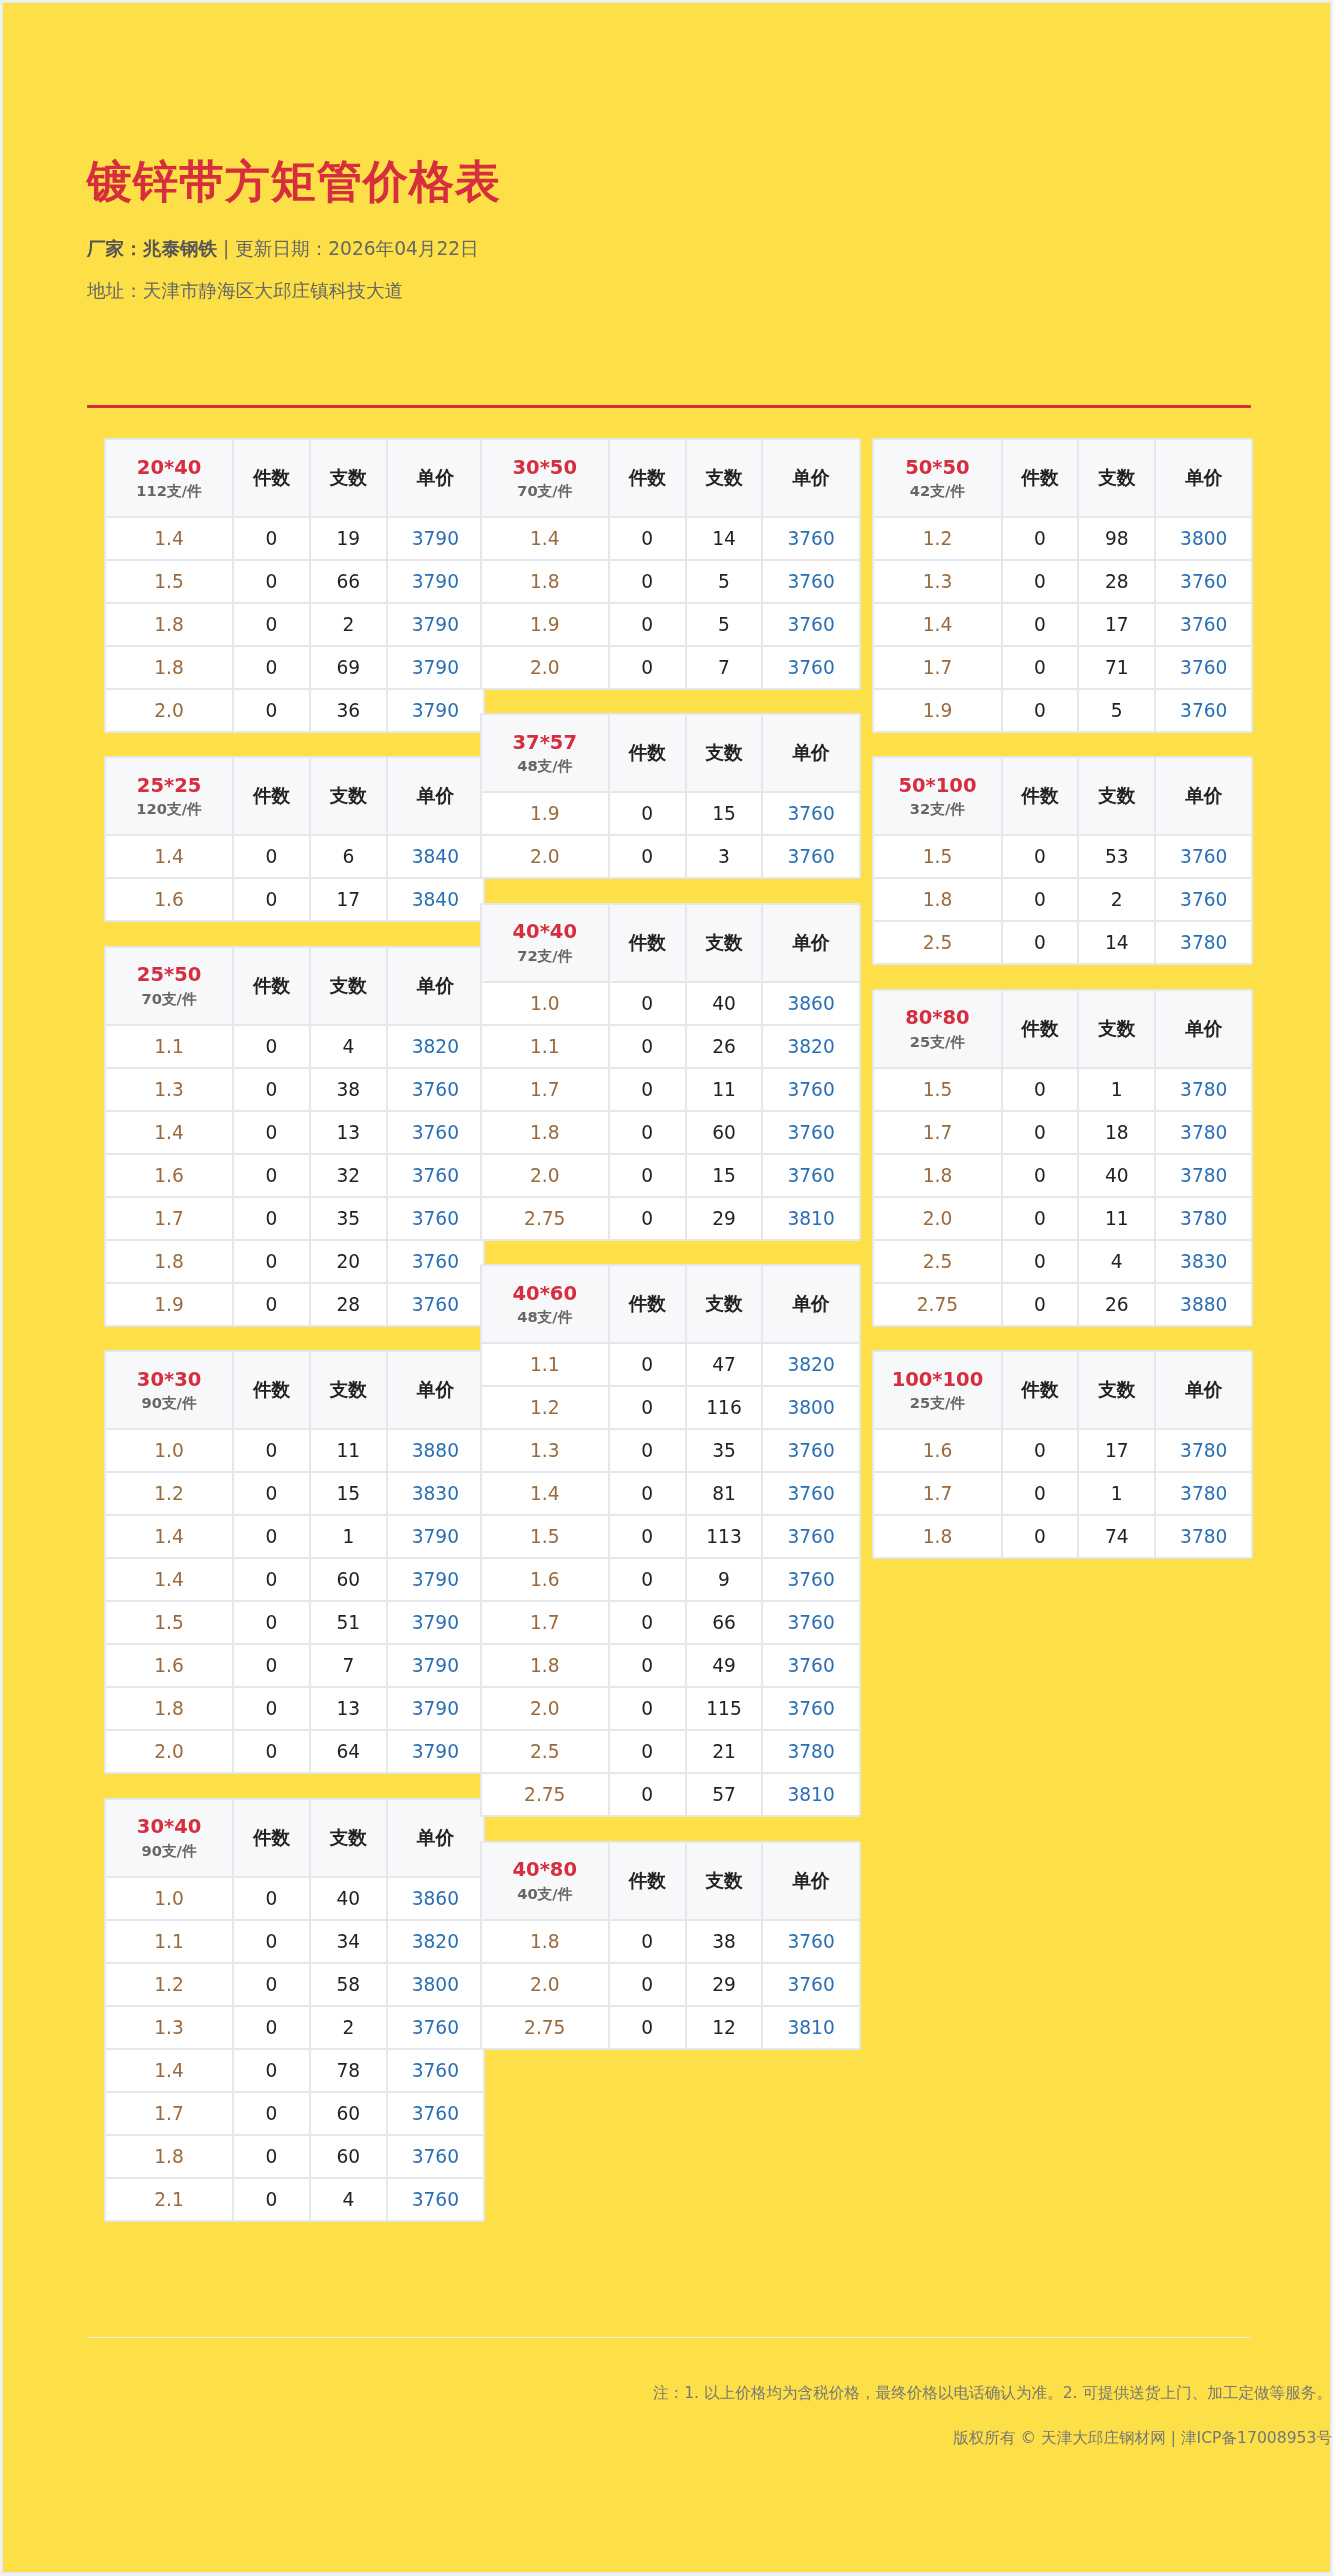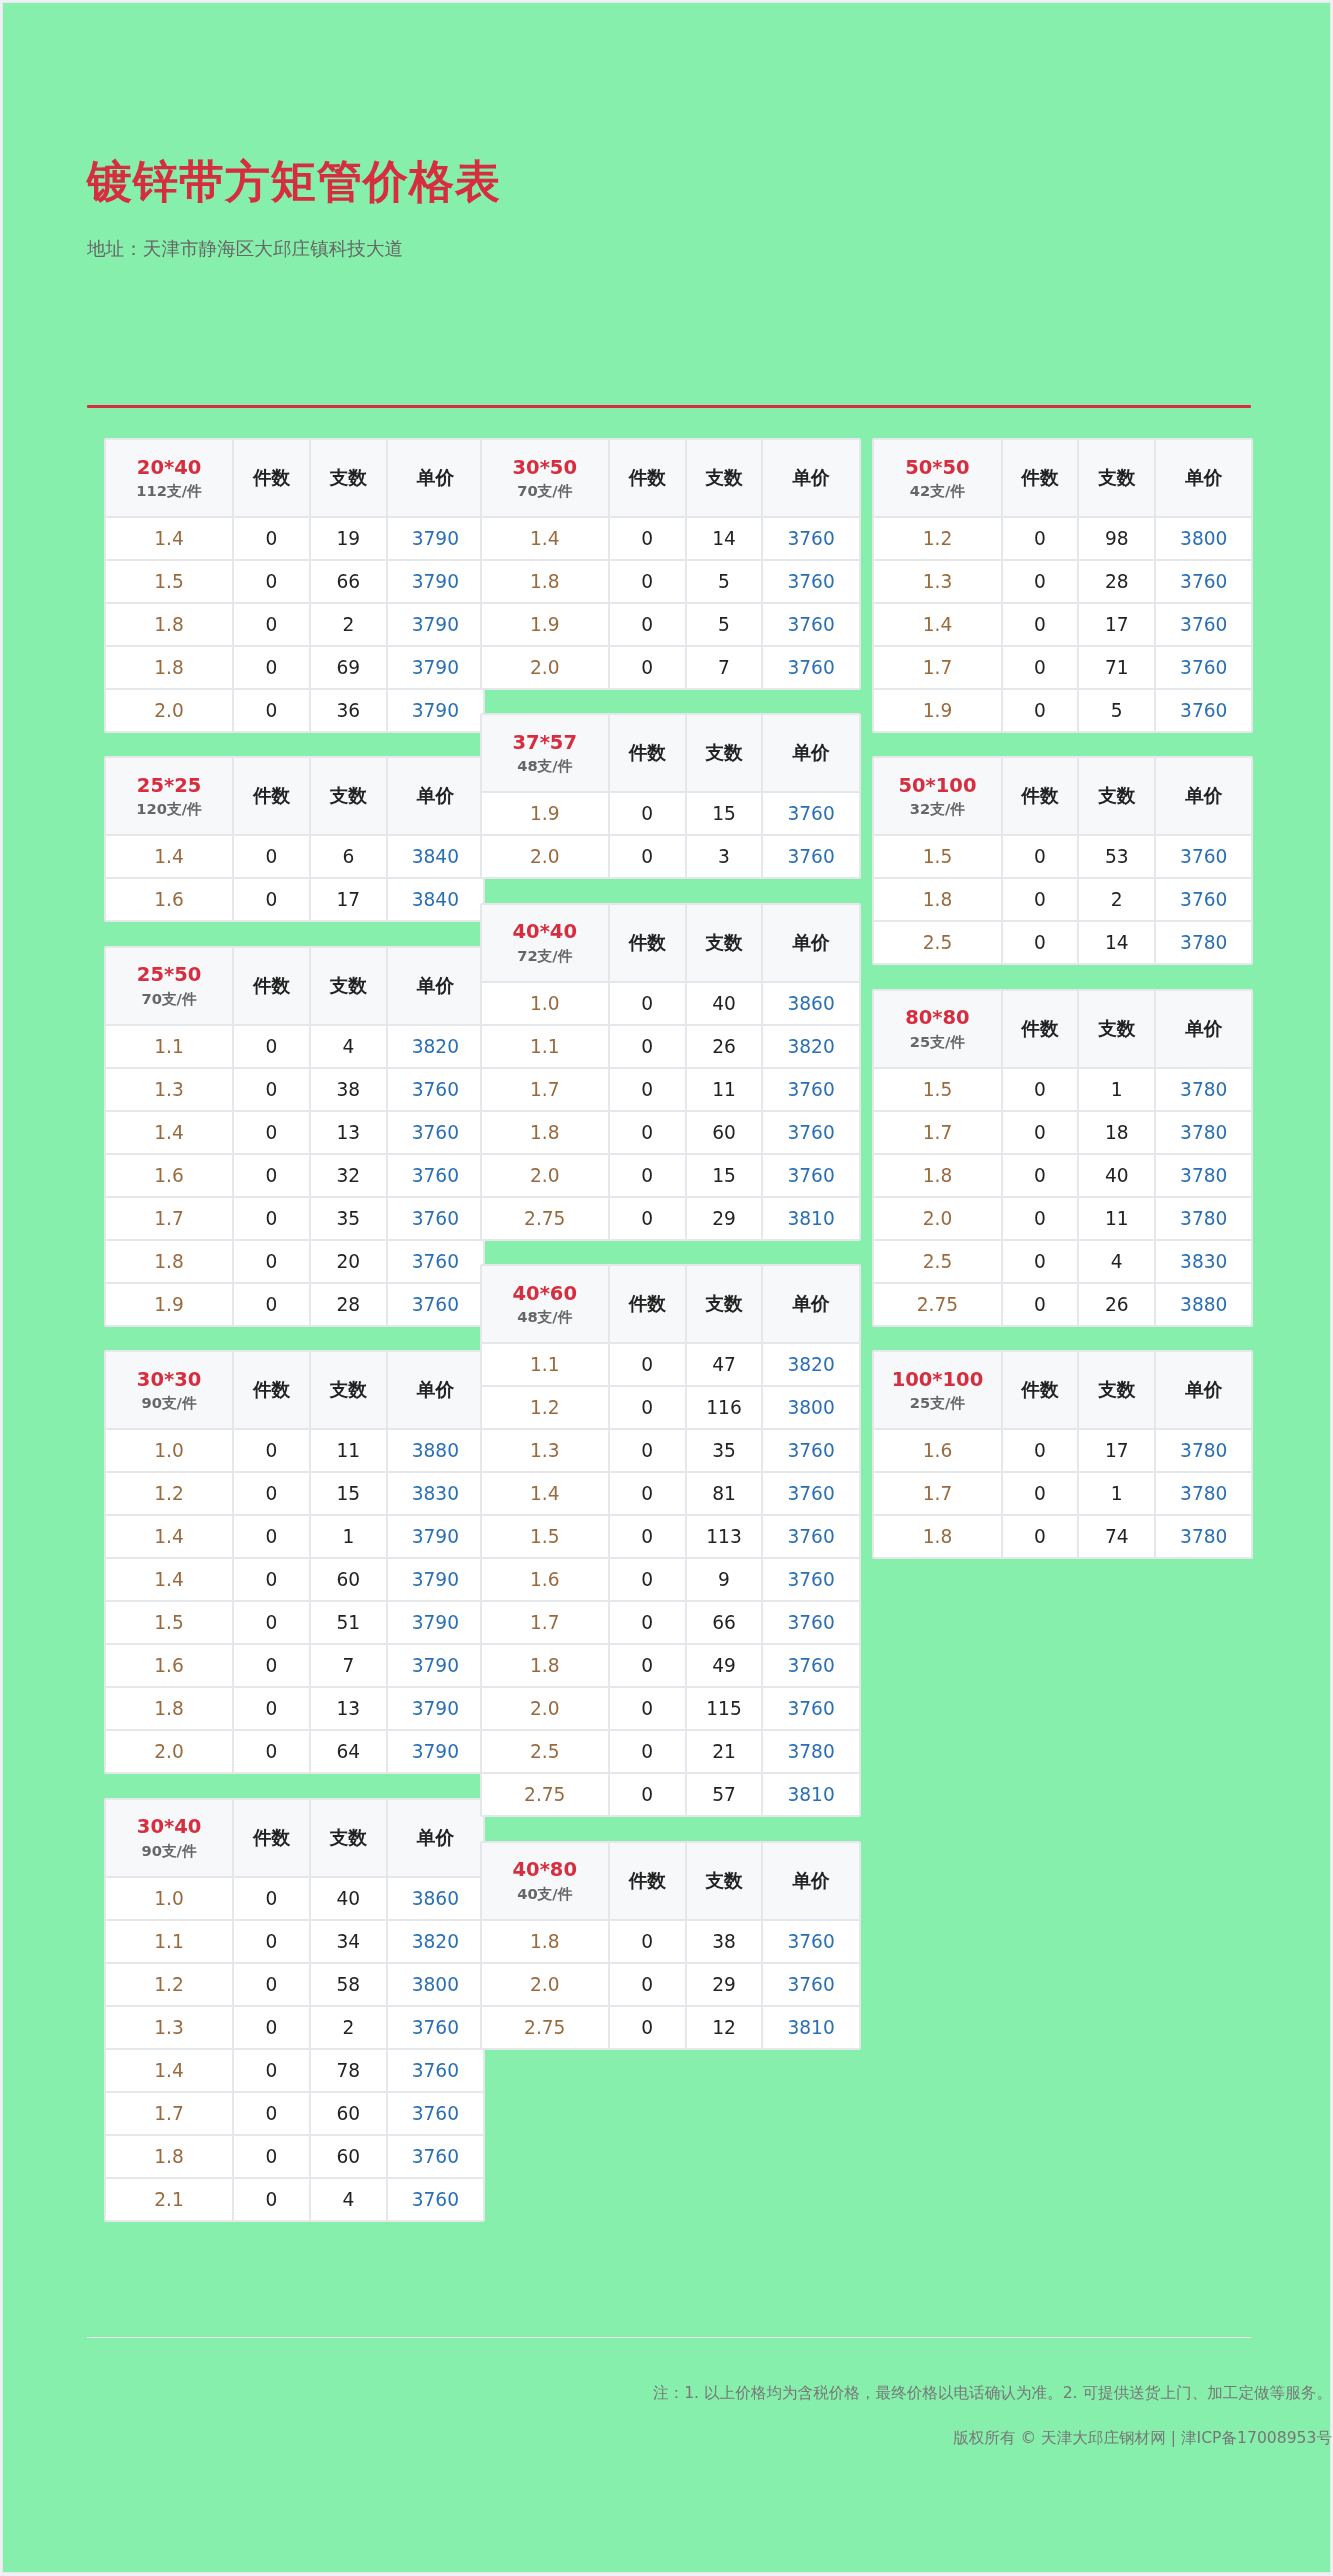--- a/index.html
+++ b/index.html
@@ -1,20 +1,20 @@
 <!DOCTYPE html>
 <html><head>
 <meta charset="utf-8">
 <style>
   * { box-sizing: border-box; margin: 0; padding: 0; }
   html, body { width: 1333px; height: 2576px; background: #eef0f3; }
   body { font-family: "DejaVu Sans", "Liberation Sans", sans-serif; color: #222; }
   .page {
     position: absolute; left: 2px; top: 2px; width: 1329px; height: 2571px;
-    background: #86efac; border: 1px solid #e6e8ec;
+    background: #fde047; border: 1px solid #e6e8ec;
   }
   .header { position: absolute; left: 84px; top: 147px; width: 1164px; }
   .title { font-size: 45px; font-weight: bold; color: #d62d3f; letter-spacing: 1px; line-height: 63px; }
   .meta { font-size: 18.6px; color: #666; line-height: 21.5px; margin-top: 25.4px; }
   .meta + .meta { margin-top: 20.5px; }
   .meta b { color: #555; font-weight: bold; }
   .divider { position: absolute; left: 84px; top: 402px; width: 1164px; height: 2.9px; background: #d62d3f; border-radius: 1px; }
 
   .columns { position: absolute; left: 84px; top: 435px; width: 1168px; display: flex; gap: 11.7px; align-items: flex-start; }
   .col { width: 381px; display: flex; flex-direction: column; gap: 23.4px; }
@@ -39,20 +39,23 @@
   .copy { position: absolute; left: 0; width: 1329px; top: 2425px; text-align: right; font-size: 15.6px; color: #777; }
 </style>
 </head>
 <body>
 
 <div class="page">
 
   <div class="header">
     <h1 class="title">镀锌带方矩管价格表</h1>
     <p class="meta">
+      <b>厂家：</b><b>兆泰钢铁</b><span> | </span><span>更新日期：</span><span>2026年04月22日</span>
+    </p>
+    <p class="meta">
       <span>地址：</span><span>天津市静海区大邱庄镇科技大道</span>
     </p>
   </div>
 
   <div class="divider"></div>
 
   <div class="columns">
     <div class="col c1">
   <table class="spec">
     <thead>

